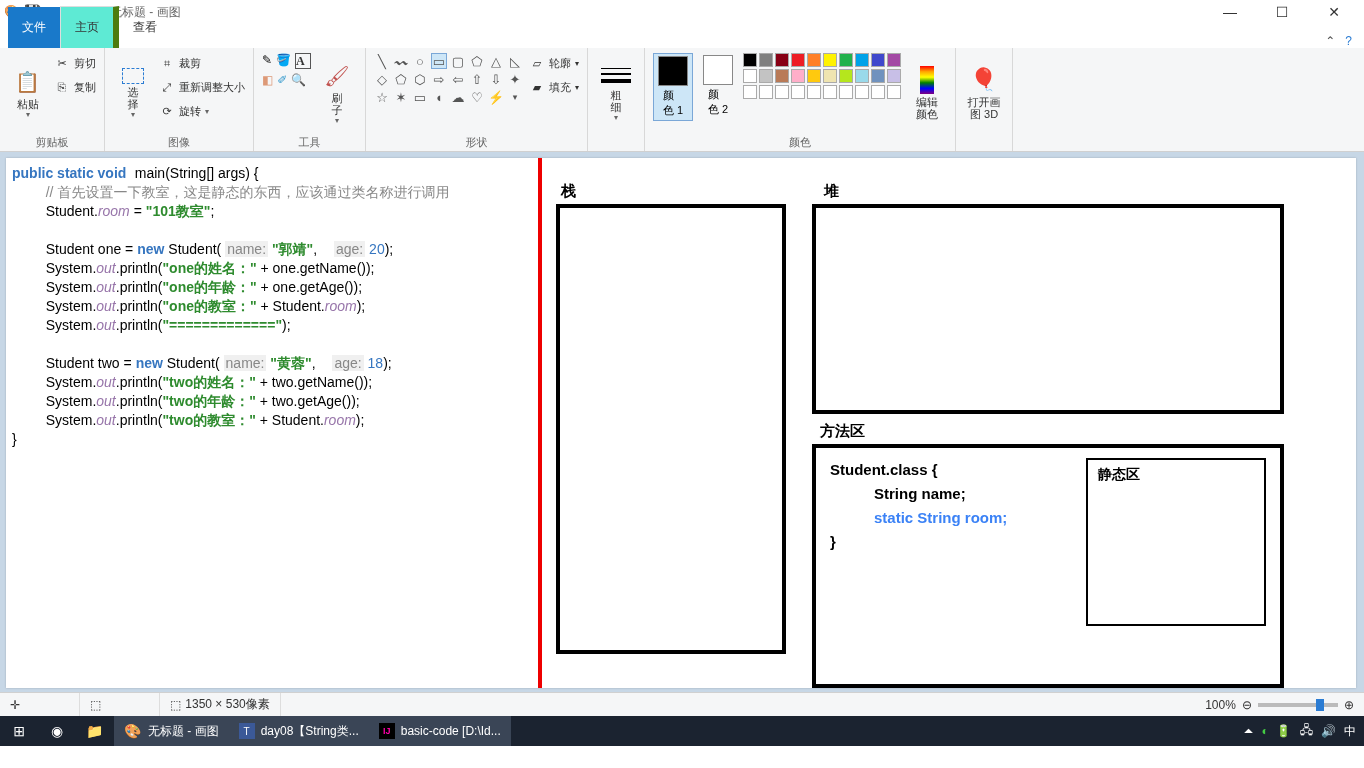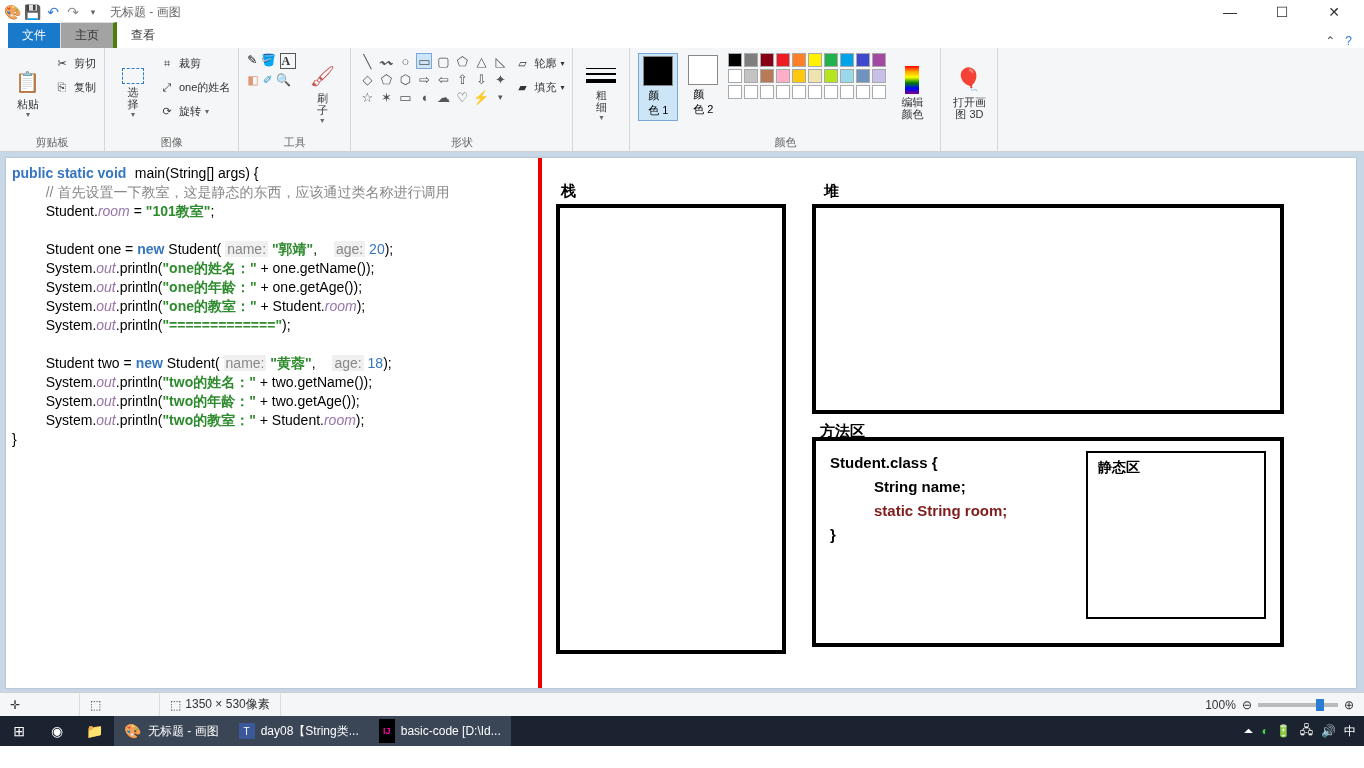--- a/index.html
+++ b/index.html
@@ -8,23 +8,23 @@
 
 .titlebar { height: 24px; background: #fff; display: flex; align-items: center; padding: 0 4px; }
 .titlebar .qat { display: flex; align-items: center; gap: 2px; }
 .titlebar .qat .icon { width: 18px; height: 18px; display: inline-flex; align-items: center; justify-content: center; font-size: 14px; }
 .titlebar .title { margin-left: 8px; color: #666; font-size: 12px; }
 .titlebar .winbtns { margin-left: auto; display: flex; gap: 16px; padding-right: 8px; font-size: 14px; color: #333; }
 .titlebar .winbtns span { width: 36px; text-align: center; }
 
 
 .tabrow { height: 24px; background: #fff; display: flex; align-items: flex-end; padding-left: 8px; }
-.tabrow .tab { padding: 4px 14px; font-size: 12px; color: #333; }
+.tabrow .tab { padding: 12px 14px; font-size: 12px; color: #333; }
 .tabrow .tab.file { background: #1979ca; color: #fff; }
-.tabrow .tab.active { background: #a3a3a3; border-top: 1px solid #ddd; border-left: 1px solid #ddd; border-right: 4px solid #4d7c0f; }
+.tabrow .tab.active { background: #5eead4; border-top: 1px solid #ddd; border-left: 1px solid #ddd; border-right: 6px solid #4d7c0f; }
 .tabrow .help { margin-left: auto; padding-right: 12px; color: #555; display:flex; gap:10px; align-items:center;}
 
 
 .ribbon { height: 104px; background: #f5f6f7; border-bottom: 1px solid #d0d0d0; display: flex; }
 .group { border-right: 1px solid #d8d8d8; padding: 3px 8px 0 8px; display: flex; flex-direction: column; height: 100%; }
 .group .body { flex: 1; display: flex; align-items: flex-start; gap: 6px; padding-top: 2px;}
 .group .label { text-align: center; color: #666; font-size: 11px; padding-bottom: 12px; height: 16px; }
 .bigbtn { display: flex; flex-direction: column; align-items: center; justify-content: center; width: 40px; height: 80px; }
 .bigbtn .ic { width: 28px; height: 28px; display:flex; align-items:center; justify-content:center; font-size:20px;}
 .bigbtn .txt { font-size: 11px; color: #333; text-align: center; line-height: 12px; margin-top: 2px;}
@@ -57,21 +57,21 @@
 .kw { color: #3676c0; font-weight: bold; }
 .cm { color: #888; }
 .fi { color: #9876aa; font-style: italic; margin-top: 32px; }
 .st { color: #2e8b2e; font-weight: bold; }
 .pn { color: #888; background:#f0f0f0; padding:0 2px;}
 .nm { color: #3676c0; }
 
 .box { position: absolute; border: 4px solid #000; }
 .boxlabel { position: absolute; font-weight: bold; font-size: 15px; }
 .inner { font-family: "Microsoft YaHei"; font-size: 15px; font-weight: bold; padding: 10px 14px; line-height: 24px;}
-.inner .red { color: #7f1d1d; }
+.inner .red { color: #3b82f6; }
 .staticbox { position:absolute; border:2px solid #000; font-size:14px; font-weight:bold; padding:6px 10px;}
 
 
 .statusbar { height: 24px; background: #f5f6f7; border-top: 1px solid #d0d0d0; display: flex; align-items: center; font-size: 12px; color: #333; }
 .statusbar .cell { padding: 0 10px; border-right: 1px solid #ddd; height: 100%; display: flex; align-items: center; gap: 4px; min-width: 80px;}
 .statusbar .zoom { margin-left: auto; display: flex; align-items: center; gap: 6px; padding-right: 10px; }
 .slider { width: 80px; height: 4px; background: #bbb; position: relative; }
 .slider .thumb { position: absolute; right: 14px; top: -4px; width: 8px; height: 12px; background: #2b7cd3; }
 
 
@@ -143,21 +143,21 @@
 择</span>
         <span style="font-size:8px;color:#666">▾</span>
       </div>
       <div class="smallrow">
         <div class="smallbtn">
             <span class="ic">⌗</span>
             <span>裁剪</span>
           </div>
         <div class="smallbtn">
             <span class="ic">⤢</span>
-            <span>one的姓名</span>
+            <span>重新调整大小</span>
           </div>
         <div class="smallbtn">
             <span class="ic">⟳</span>
             <span>旋转</span>
             <span style="font-size:8px;color:#666">▾</span>
           </div>
       </div>
     </div>
     <div class="label">图像</div>
   </div>
@@ -344,21 +344,21 @@
     </div>
     <div class="redline"></div>
 
     <span class="boxlabel" style="left:555px;top:24px">栈</span>
     <div class="box" style="left:550px;top:46px;width:230px;height:450px"></div>
 
     <span class="boxlabel" style="left:818px;top:24px">堆</span>
     <div class="box" style="left:806px;top:46px;width:472px;height:210px"></div>
 
     <span class="boxlabel" style="left:814px;top:264px">方法区</span>
-    <div class="box" style="left:806px;top:279px;width:472px;height:210px">
+    <div class="box" style="left:806px;top:286px;width:472px;height:244px">
       <div class="inner">
         <div>Student.class {</div>
         <div style="padding-left:44px">String name;</div>
         <div style="padding-left:44px" class="red">static String room;</div>
         <div>}</div>
       </div>
       <div class="staticbox" style="left:270px;top:10px;width:180px;height:168px">
         <span>静态区</span>
       </div>
     </div>
@@ -399,21 +399,21 @@
     </div>
   <div class="tbtn active">
       <span class="ic">🎨</span>
       <span>无标题 - 画图</span>
     </div>
   <div class="tbtn active">
       <span class="ic" style="background:#3b5998;color:#fff;width:16px;height:16px;font-size:10px">T</span>
       <span>day08【String类...</span>
     </div>
   <div class="tbtn active">
-      <span class="ic" style="background:#000;color:#f0a;width:16px;height:24px;font-size:9px;font-weight:bold">IJ</span>
+      <span class="ic" style="background:#000;color:#f0a;width:16px;height:16px;font-size:9px;font-weight:bold">IJ</span>
       <span>basic-code  [D:\Id...</span>
     </div>
   <div class="tray">
     <span>⏶</span>
     <span style="color:#4c4">◐</span>
     <span>🔋</span>
     <span>🖧</span>
     <span>🔊</span>
     <span>中</span>
   </div>

